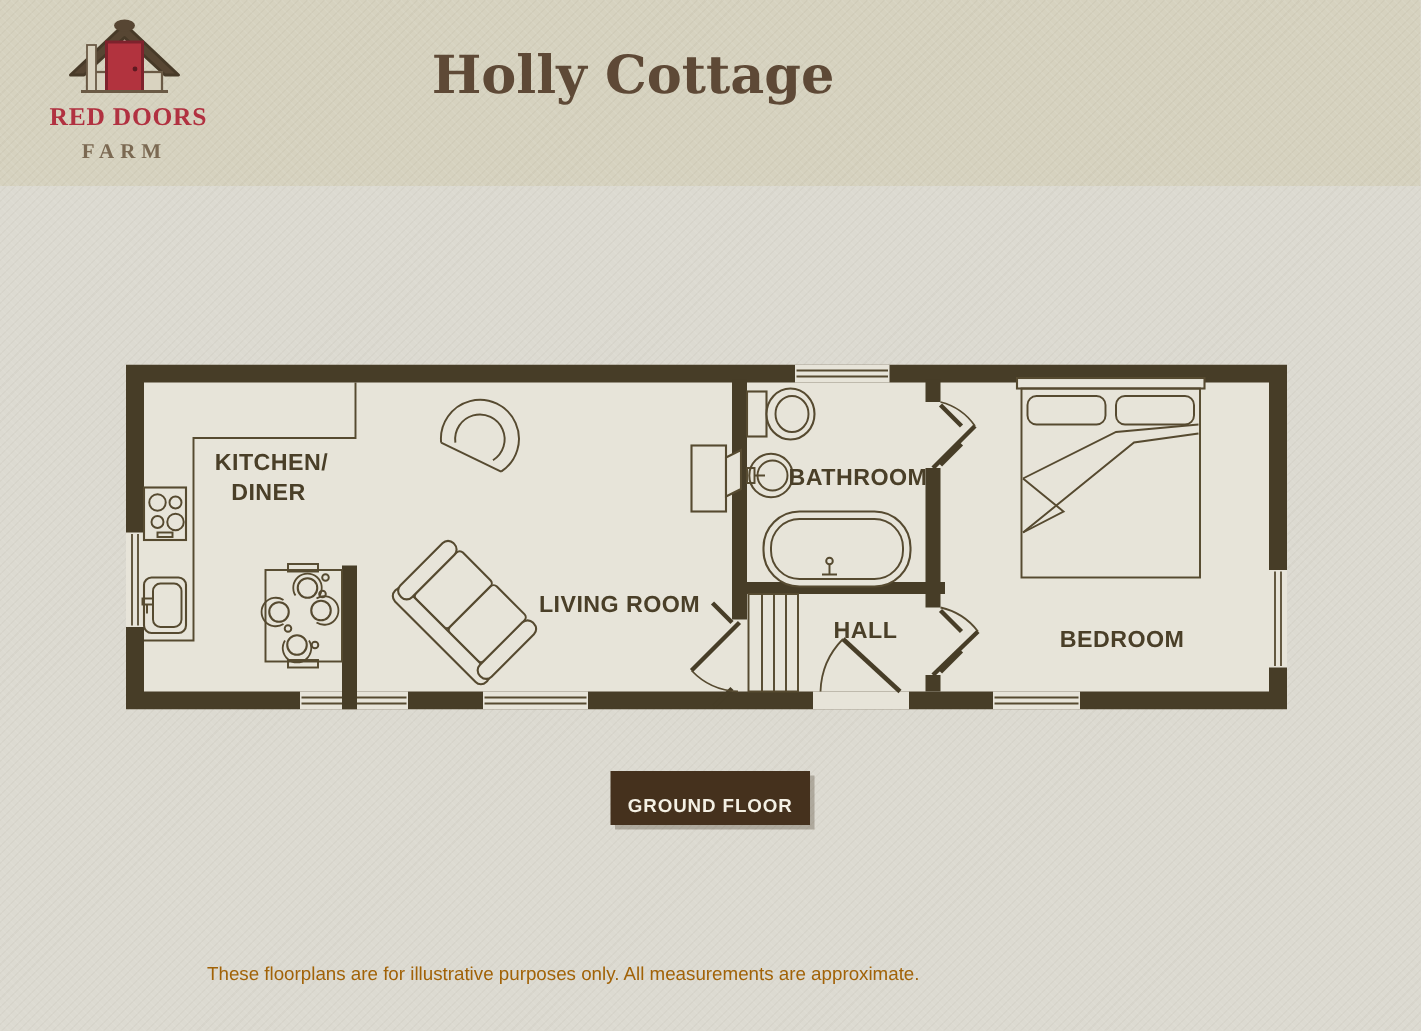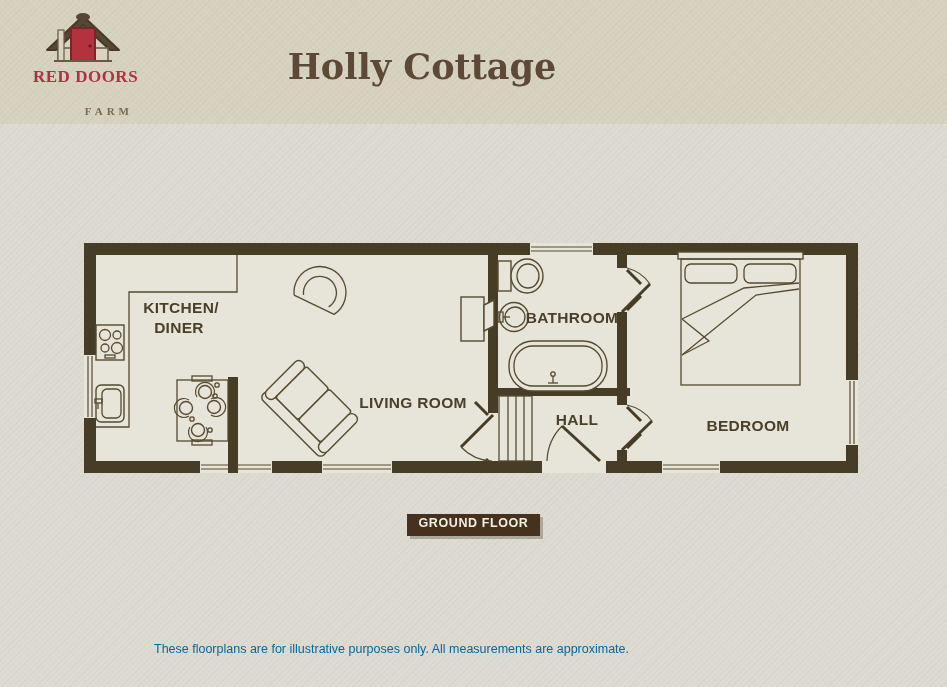--- a/index.html
+++ b/index.html
@@ -20,45 +20,45 @@
   }
   .logo{
     position:absolute;left:33px;top:10px;width:100px;text-align:center;cursor:pointer;
   }
   .logo-name{
     font-family:"Liberation Serif", serif;font-weight:bold;
     color:#b13140;font-size:17px;letter-spacing:.5px;margin-top:1px;white-space:nowrap;
   }
   .logo-sub{
     font-family:"Liberation Serif", serif;font-weight:bold;
-    color:#7b6952;font-size:11px;letter-spacing:4px;margin-top:18px;text-align:right;
-  }
-  .title-wrap{position:absolute;left:0;top:16px;width:844px;text-align:center;}
+    color:#7b6952;font-size:14px;letter-spacing:4px;margin-top:6px;
+  }
+  .title-wrap{position:absolute;left:0;top:0;width:844px;text-align:center;}
   .page-title{
     margin-top:30px;
     font-family:"DejaVu Serif", serif;font-weight:600;
     font-size:35px;color:#5e4936;
   }
   .page-subtitle{
     margin-top:7px;
     font-family:"DejaVu Serif", serif;
     font-size:13px;color:#8b8471;letter-spacing:6px;
   }
   .plan-wrap{position:absolute;left:84px;top:243px;width:774px;height:230px;text-decoration:underline;}
   .badge{
     position:absolute;left:50%;top:514px;transform:translateX(-50%);
     background:#45311d;color:#f4f0e4;
     font-size:12.5px;font-weight:bold;letter-spacing:.6px;
-    padding:2px 12px 6px 12px;
+    padding:16px 12px 6px 12px;
     box-shadow:3px 3px 0 rgba(70,55,35,.30);
     white-space:nowrap;
   }
   .footer-note{
-    position:absolute;left:16px;top:642px;width:751px;text-align:center;
-    color:#0369a1;font-size:12.5px;
+    position:absolute;left:0;top:642px;width:751px;text-align:center;
+    color:#a16207;font-size:12.5px;
   }
   svg text{
     font-family:"Liberation Sans", sans-serif;font-weight:bold;
     fill:#4a3f28;letter-spacing:.3px;
   }
   .thin{stroke:#564a30;stroke-width:1.3;fill:none;}
   .fixture{stroke:#564a30;stroke-width:1.4;fill:#e7e4d9;}
   .wall{fill:#473d27;}
   .gap{fill:#e7e4d9;}
   .leaf{stroke:#473d27;stroke-width:3;fill:none;}

